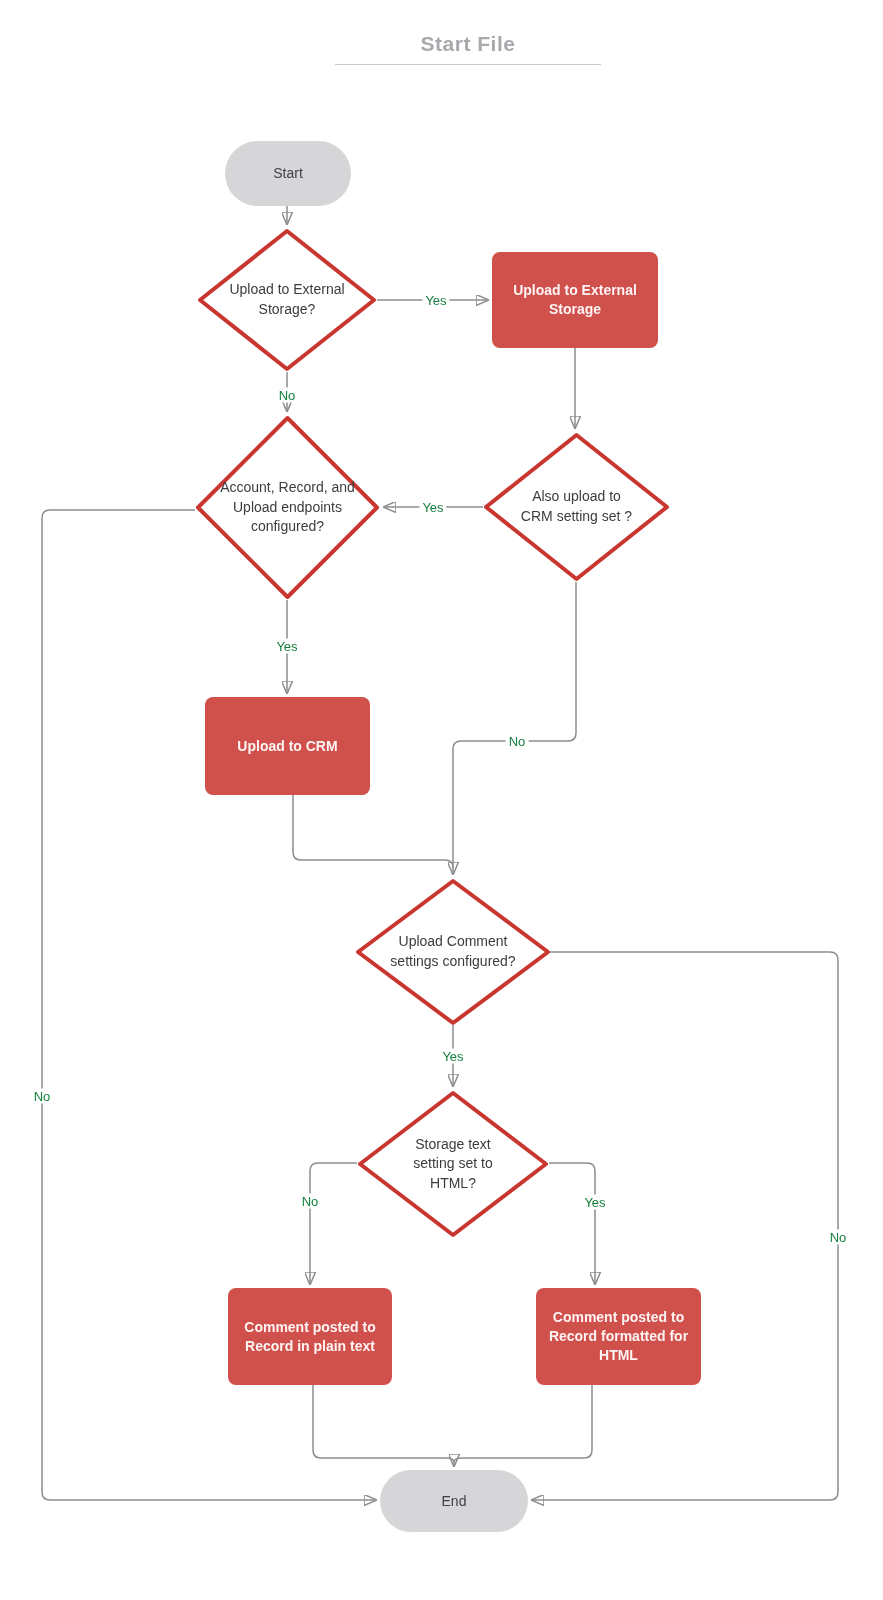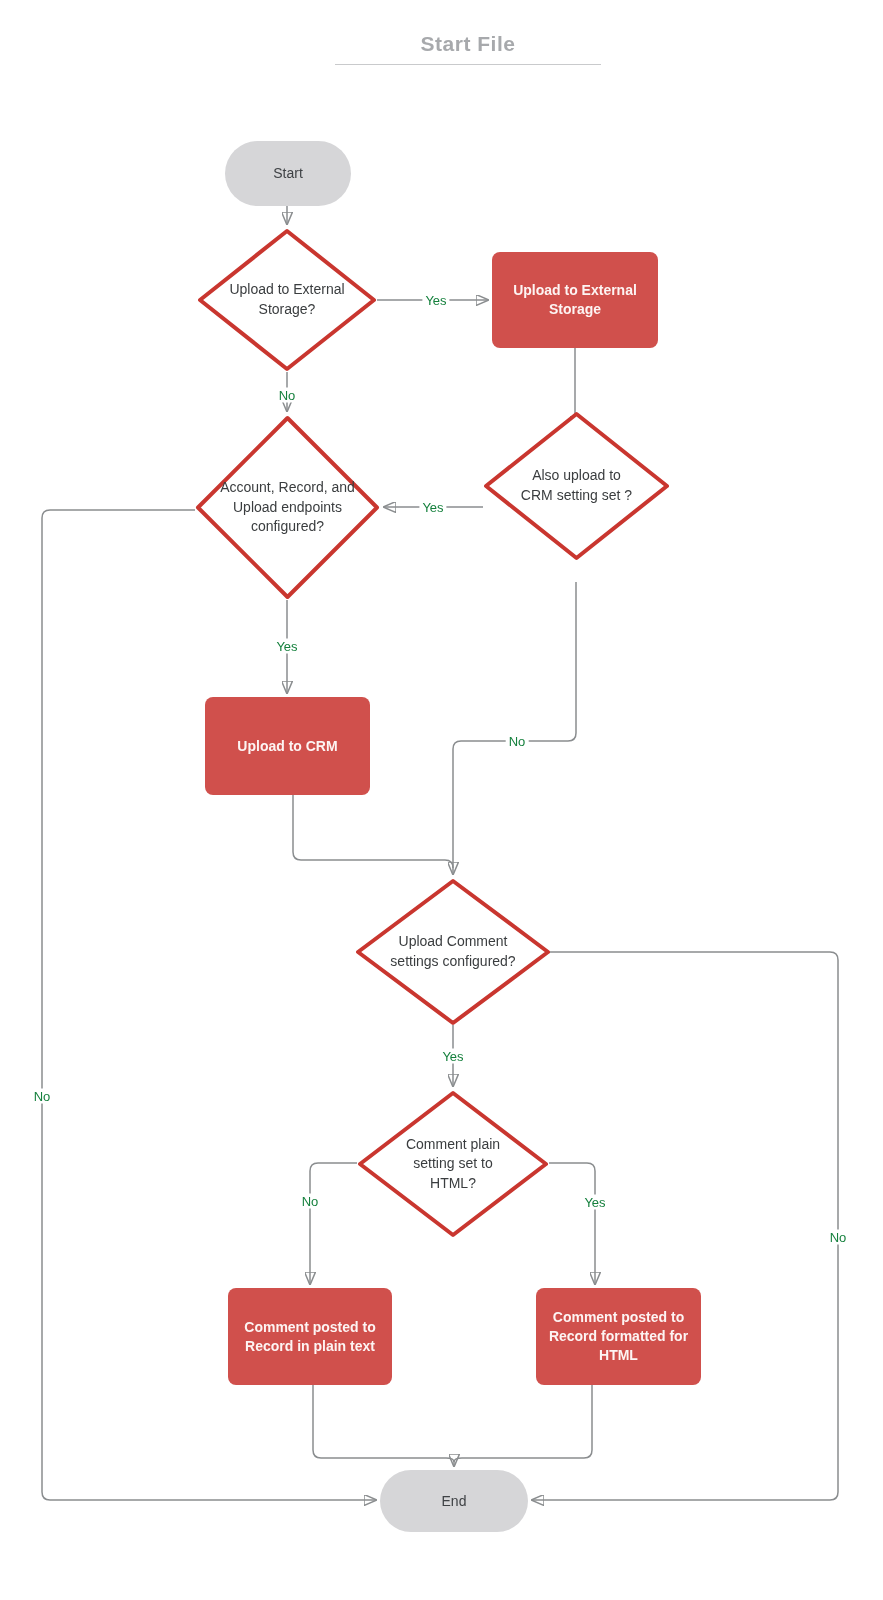--- a/index.html
+++ b/index.html
@@ -78,21 +78,21 @@
     <span>Upload to External Storage</span>
   </div>
 
   <div class="node diamond" style="left:195px;top:415px;width:185px;height:185px;">
       <svg width="185" height="185">
         <polygon points="92.5,3 182,92.5 92.5,182 3,92.5"></polygon>
       </svg>
     <div class="dtext" style="padding:0 17px;">Account, Record, and Upload endpoints configured?</div>
   </div>
 
-  <div class="node diamond" style="left:483px;top:411px;width:187px;height:150px;">
+  <div class="node diamond" style="left:483px;top:432px;width:187px;height:150px;">
       <svg width="187" height="150">
         <polygon points="93.5,3 184,75 93.5,147 3,75"></polygon>
       </svg>
     <div class="dtext" style="padding:0 33px;">Also upload to CRM setting set ?</div>
   </div>
 
   <div class="node process" style="left:205px;top:697px;width:165px;height:98px;padding:0 12px;box-sizing:border-box;">
     <span>Upload to CRM</span>
   </div>
 
@@ -100,21 +100,21 @@
       <svg width="196" height="148">
         <polygon points="98,3 193,74 98,145 3,74"></polygon>
       </svg>
     <div class="dtext" style="padding:0 28px;">Upload Comment settings configured?</div>
   </div>
 
   <div class="node diamond" style="left:357px;top:1090px;width:192px;height:148px;">
       <svg width="192" height="148">
         <polygon points="96,3 189,74 96,145 3,74"></polygon>
       </svg>
-    <div class="dtext" style="padding:0 40px;">Comment plain setting set to HTML?</div>
+    <div class="dtext" style="padding:0 40px;">Storage text setting set to HTML?</div>
   </div>
 
   <div class="node process" style="left:228px;top:1288px;width:164px;height:97px;padding:0 8px;box-sizing:border-box;">
     <span>Comment posted to Record in plain text</span>
   </div>
 
   <div class="node process" style="left:536px;top:1288px;width:165px;height:97px;padding:0 8px;box-sizing:border-box;">
     <span>Comment posted to Record formatted for HTML</span>
   </div>
 

